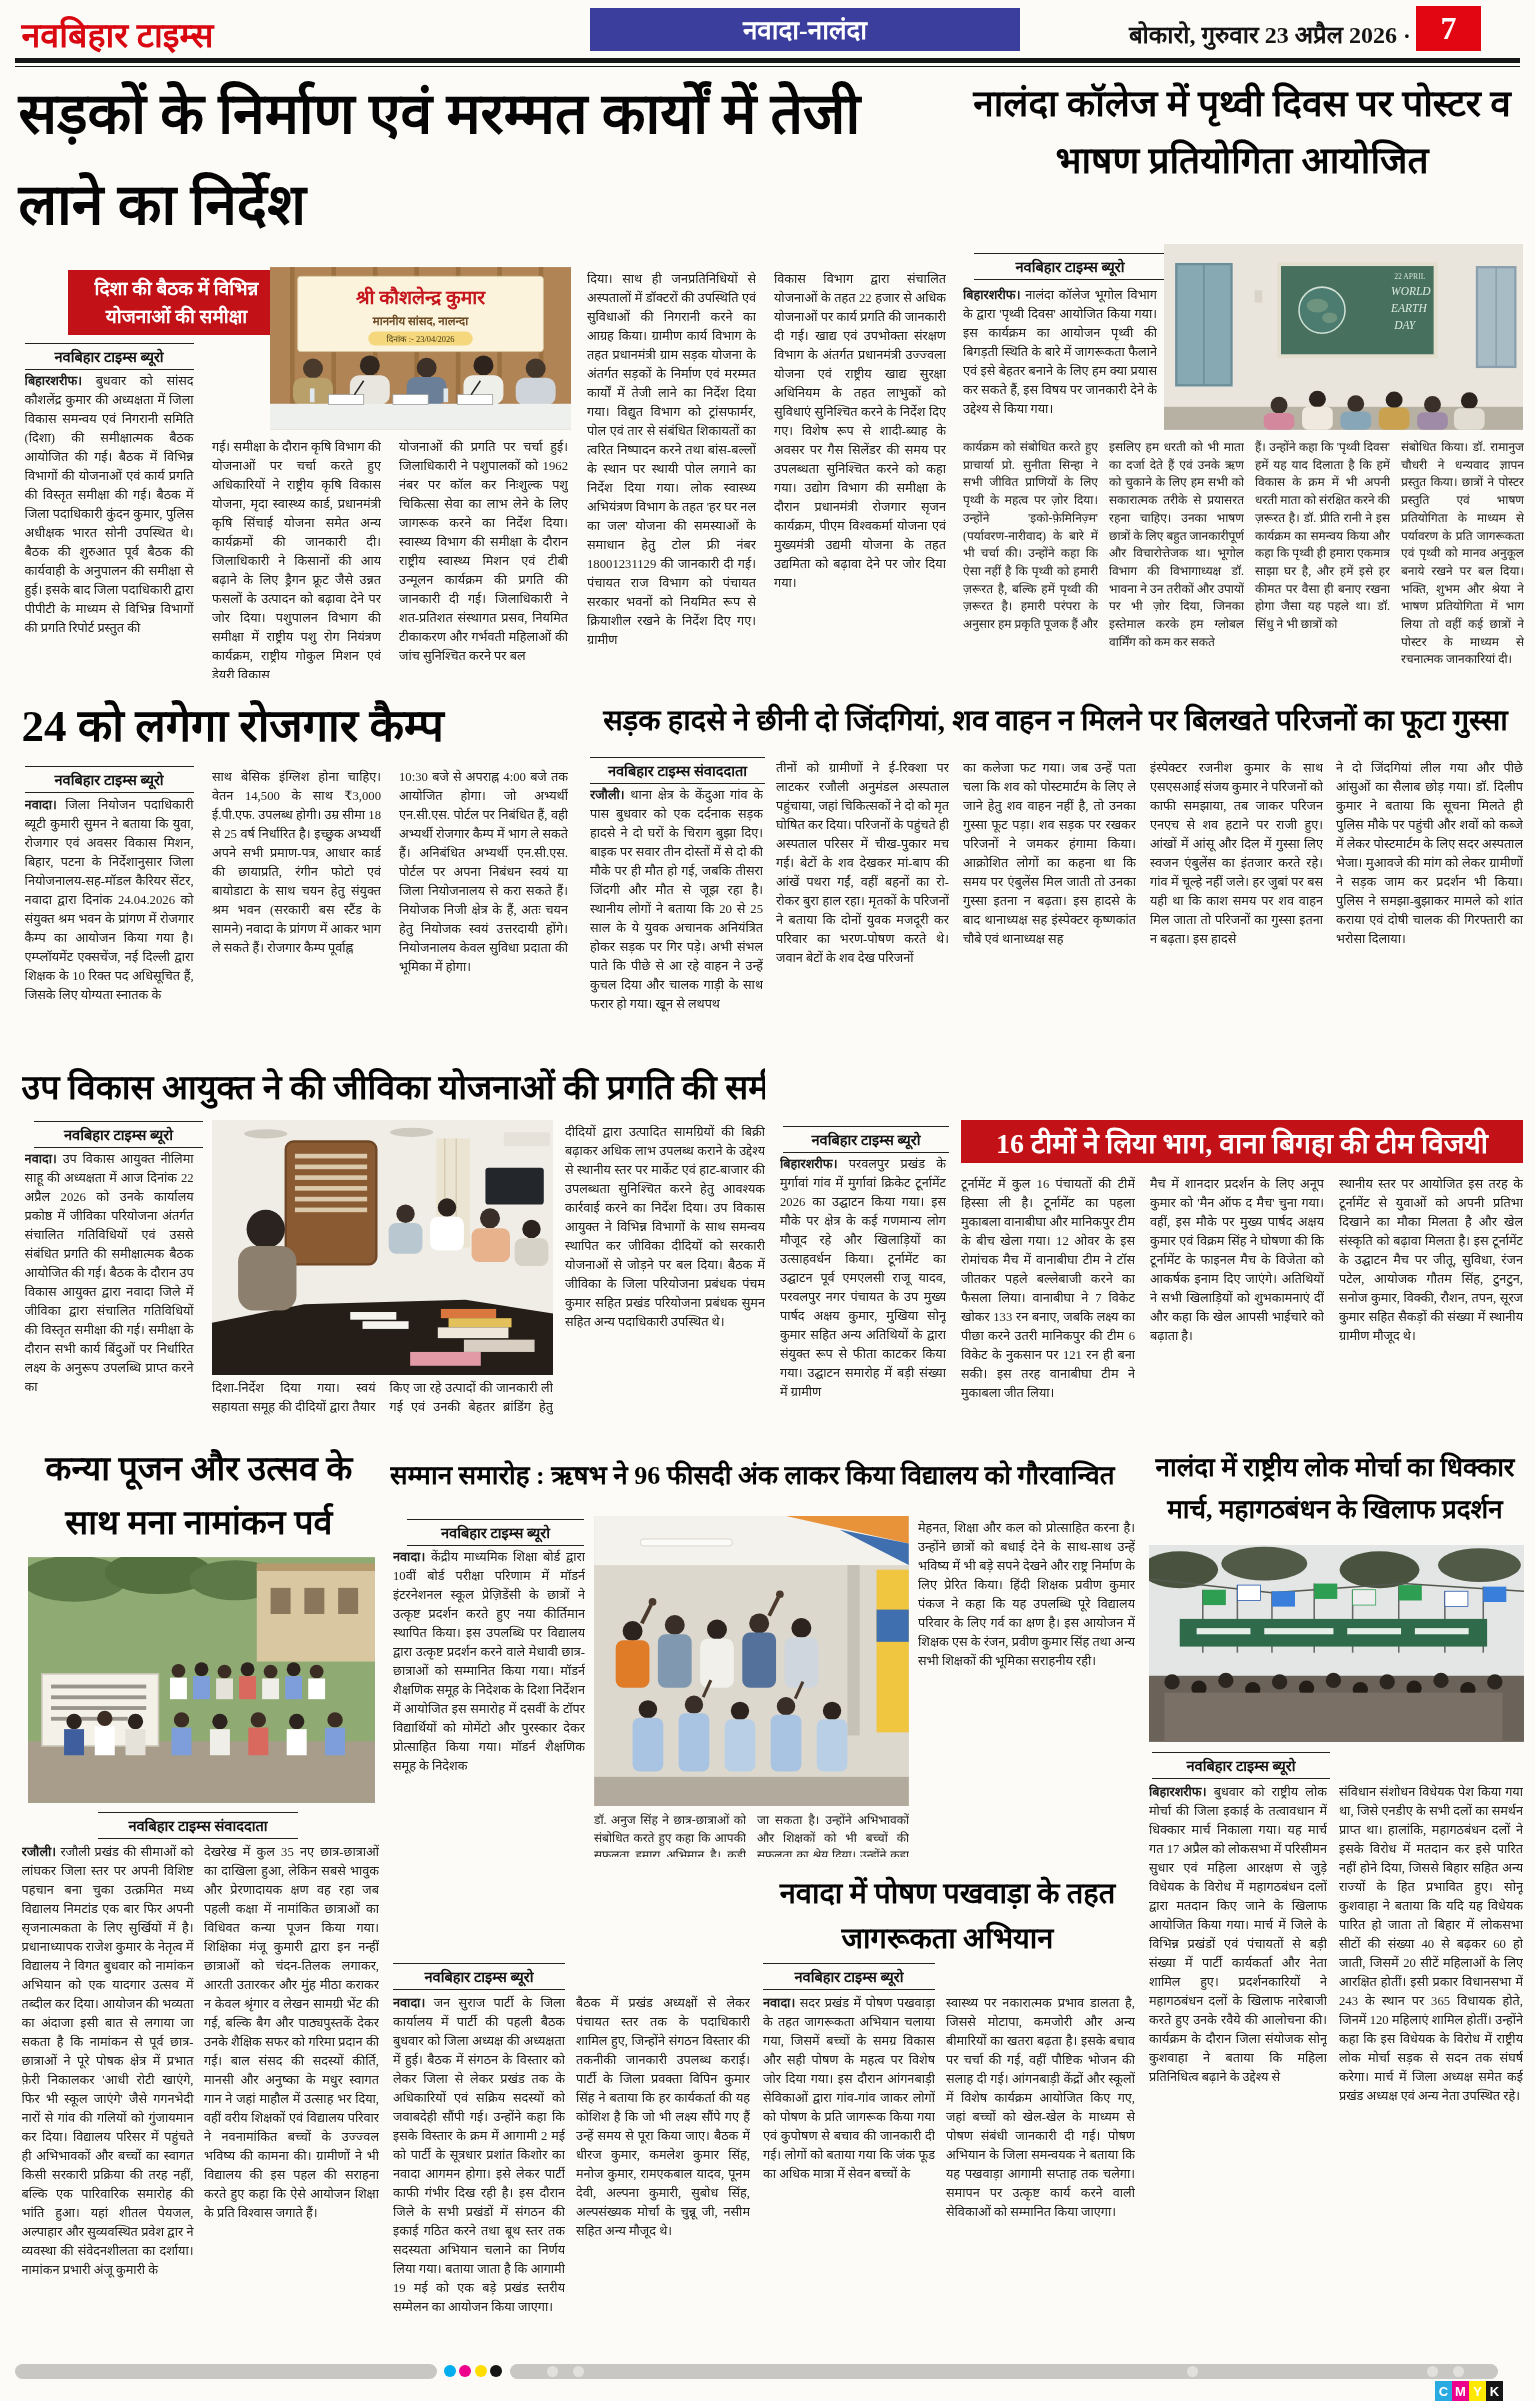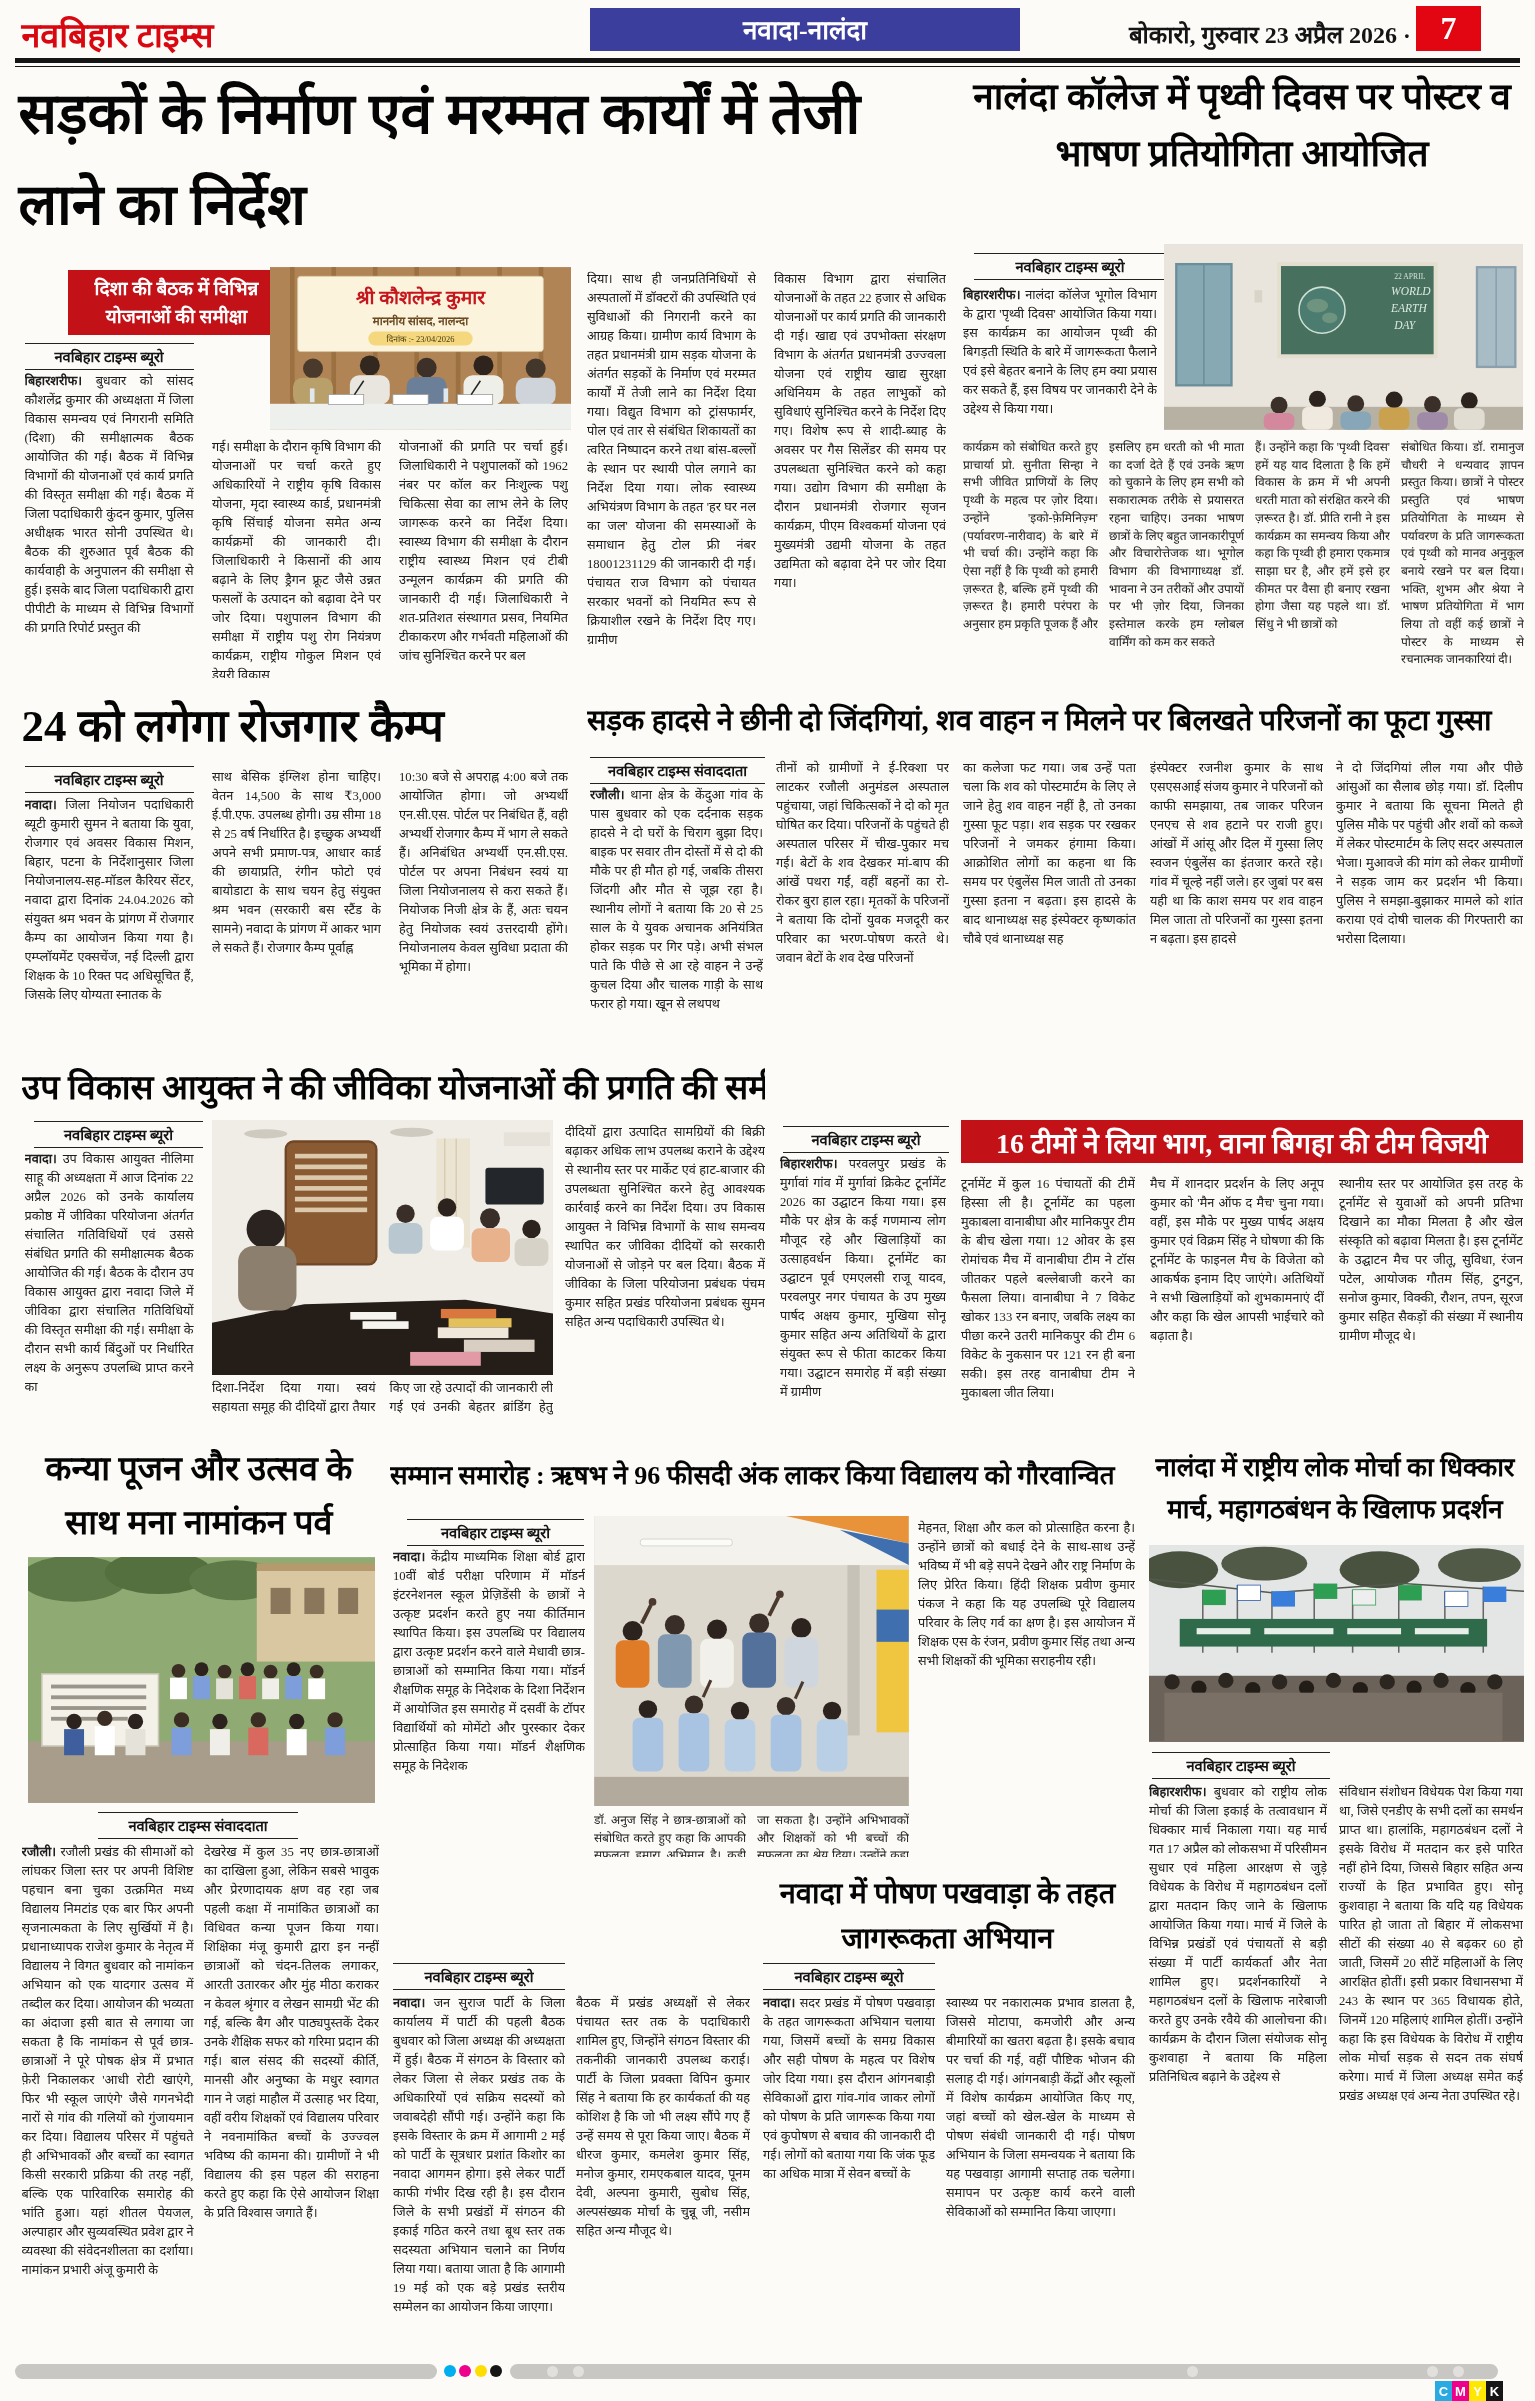--- a/index.html
+++ b/index.html
@@ -80,21 +80,21 @@
     </g>
   </svg>
 
   <div class="abs byline" style="left:24.6px;top:343px;width:169px;">नवबिहार टाइम्स ब्यूरो</div>
   <div class="abs bt" style="left:24.6px;top:372px;width:169px;height:306px;"><span class="dl">बिहारशरीफ।</span> <span>बुधवार को सांसद कौशलेंद्र कुमार की अध्यक्षता में जिला विकास समन्वय एवं निगरानी समिति (दिशा) की समीक्षात्मक बैठक आयोजित की गई। बैठक में विभिन्न विभागों की योजनाओं एवं कार्य प्रगति की विस्तृत समीक्षा की गई। बैठक में जिला पदाधिकारी कुंदन कुमार, पुलिस अधीक्षक भारत सोनी उपस्थित थे। बैठक की शुरुआत पूर्व बैठक की कार्यवाही के अनुपालन की समीक्षा से हुई। इसके बाद जिला पदाधिकारी द्वारा पीपीटी के माध्यम से विभिन्न विभागों की प्रगति रिपोर्ट प्रस्तुत की</span></div>
   <div class="abs bt" style="left:212px;top:438px;width:169px;height:240px;">गई। समीक्षा के दौरान कृषि विभाग की योजनाओं पर चर्चा करते हुए अधिकारियों ने राष्ट्रीय कृषि विकास योजना, मृदा स्वास्थ्य कार्ड, प्रधानमंत्री कृषि सिंचाई योजना समेत अन्य कार्यक्रमों की जानकारी दी। जिलाधिकारी ने किसानों की आय बढ़ाने के लिए ड्रैगन फ्रूट जैसे उन्नत फसलों के उत्पादन को बढ़ावा देने पर जोर दिया। पशुपालन विभाग की समीक्षा में राष्ट्रीय पशु रोग नियंत्रण कार्यक्रम, राष्ट्रीय गोकुल मिशन एवं डेयरी विकास</div>
   <div class="abs bt" style="left:399px;top:438px;width:169px;height:240px;">योजनाओं की प्रगति पर चर्चा हुई। जिलाधिकारी ने पशुपालकों को 1962 नंबर पर कॉल कर निःशुल्क पशु चिकित्सा सेवा का लाभ लेने के लिए जागरूक करने का निर्देश दिया। स्वास्थ्य विभाग की समीक्षा के दौरान राष्ट्रीय स्वास्थ्य मिशन एवं टीबी उन्मूलन कार्यक्रम की प्रगति की जानकारी दी गई। जिलाधिकारी ने शत-प्रतिशत संस्थागत प्रसव, नियमित टीकाकरण और गर्भवती महिलाओं की जांच सुनिश्चित करने पर बल</div>
   <div class="abs bt" style="left:587px;top:270px;width:169px;height:407px;">दिया। साथ ही जनप्रतिनिधियों से अस्पतालों में डॉक्टरों की उपस्थिति एवं सुविधाओं की निगरानी करने का आग्रह किया। ग्रामीण कार्य विभाग के तहत प्रधानमंत्री ग्राम सड़क योजना के अंतर्गत सड़कों के निर्माण एवं मरम्मत कार्यों में तेजी लाने का निर्देश दिया गया। विद्युत विभाग को ट्रांसफार्मर, पोल एवं तार से संबंधित शिकायतों का त्वरित निष्पादन करने तथा बांस-बल्लों के स्थान पर स्थायी पोल लगाने का निर्देश दिया गया। लोक स्वास्थ्य अभियंत्रण विभाग के तहत 'हर घर नल का जल' योजना की समस्याओं के समाधान हेतु टोल फ्री नंबर 18001231129 की जानकारी दी गई। पंचायत राज विभाग को पंचायत सरकार भवनों को नियमित रूप से क्रियाशील रखने के निर्देश दिए गए। ग्रामीण</div>
   <div class="abs bt" style="left:774px;top:270px;width:172px;height:407px;">विकास विभाग द्वारा संचालित योजनाओं के तहत 22 हजार से अधिक योजनाओं पर कार्य प्रगति की जानकारी दी गई। खाद्य एवं उपभोक्ता संरक्षण विभाग के अंतर्गत प्रधानमंत्री उज्ज्वला योजना एवं राष्ट्रीय खाद्य सुरक्षा अधिनियम के तहत लाभुकों को सुविधाएं सुनिश्चित करने के निर्देश दिए गए। विशेष रूप से शादी-ब्याह के अवसर पर गैस सिलेंडर की समय पर उपलब्धता सुनिश्चित करने को कहा गया। उद्योग विभाग की समीक्षा के दौरान प्रधानमंत्री रोजगार सृजन कार्यक्रम, पीएम विश्वकर्मा योजना एवं मुख्यमंत्री उद्यमी योजना के तहत उद्यमिता को बढ़ावा देने पर जोर दिया गया।</div>
 
-  <div class="abs hl ctr" style="left:960px;top:68px;width:564px;font-size:37px;line-height:1.55;">नालंदा कॉलेज में पृथ्वी दिवस पर पोस्टर व भाषण प्रतियोगिता आयोजित</div>
+  <div class="abs hl ctr" style="left:960px;top:75px;width:564px;font-size:37px;line-height:1.55;">नालंदा कॉलेज में पृथ्वी दिवस पर पोस्टर व भाषण प्रतियोगिता आयोजित</div>
   <div class="abs byline" style="left:974px;top:253px;width:192px;">नवबिहार टाइम्स ब्यूरो</div>
   <div class="abs bt" style="left:963px;top:286px;width:194px;height:146px;"><span class="dl">बिहारशरीफ।</span> <span>नालंदा कॉलेज भूगोल विभाग के द्वारा 'पृथ्वी दिवस' आयोजित किया गया। इस कार्यक्रम का आयोजन पृथ्वी की बिगड़ती स्थिति के बारे में जागरूकता फैलाने एवं इसे बेहतर बनाने के लिए हम क्या प्रयास कर सकते हैं, इस विषय पर जानकारी देने के उद्देश्य से किया गया।</span></div>
 
   <svg class="abs photo" style="left:1164px;top:244px;" width="359" height="186" viewBox="0 0 468 242">
     <g>
       <rect width="468" height="242" fill="#e9e5dc"></rect>
       <rect y="212" width="468" height="30" fill="#b7b1a4"></rect>
       <rect x="16" y="26" width="72" height="158" fill="#86a9b4" stroke="#6a8e9a" stroke-width="3"></rect>
       <line x1="52" y1="26" x2="52" y2="184" stroke="#6a8e9a" stroke-width="2"></line>
       <rect x="150" y="26" width="204" height="120" fill="#47705f" stroke="#e4decf" stroke-width="5"></rect>
@@ -127,21 +127,21 @@
   <div class="abs bt sm" style="left:1109px;top:439px;width:135px;height:258px;">इसलिए हम धरती को भी माता का दर्जा देते हैं एवं उनके ऋण को चुकाने के लिए हम सभी को सकारात्मक तरीके से प्रयासरत रहना चाहिए। उनका भाषण छात्रों के लिए बहुत जानकारीपूर्ण और विचारोत्तेजक था। भूगोल विभाग की विभागाध्यक्ष डॉ. भावना ने उन तरीकों और उपायों पर भी ज़ोर दिया, जिनका इस्तेमाल करके हम ग्लोबल वार्मिंग को कम कर सकते</div>
   <div class="abs bt sm" style="left:1255px;top:439px;width:135px;height:258px;">हैं। उन्होंने कहा कि 'पृथ्वी दिवस' हमें यह याद दिलाता है कि हमें विकास के क्रम में भी अपनी धरती माता को संरक्षित करने की ज़रूरत है। डॉ. प्रीति रानी ने इस कार्यक्रम का समन्वय किया और कहा कि पृथ्वी ही हमारा एकमात्र साझा घर है, और हमें इसे हर कीमत पर वैसा ही बनाए रखना होगा जैसा यह पहले था। डॉ. सिंधु ने भी छात्रों को</div>
   <div class="abs bt sm" style="left:1401px;top:439px;width:123px;height:258px;">संबोधित किया। डॉ. रामानुज चौधरी ने धन्यवाद ज्ञापन प्रस्तुत किया। छात्रों ने पोस्टर प्रस्तुति एवं भाषण प्रतियोगिता के माध्यम से पर्यावरण के प्रति जागरूकता एवं पृथ्वी को मानव अनुकूल बनाये रखने पर बल दिया। भक्ति, शुभम और श्रेया ने भाषण प्रतियोगिता में भाग लिया तो वहीं कई छात्रों ने पोस्टर के माध्यम से रचनात्मक जानकारियां दी।</div>
 
   <div class="abs hl nw" style="left:21.5px;top:693px;width:550px;font-size:45px;">24 को लगेगा रोजगार कैम्प</div>
   <div class="abs byline" style="left:24.6px;top:766px;width:169px;">नवबिहार टाइम्स ब्यूरो</div>
   <div class="abs bt" style="left:24.6px;top:796px;width:169px;height:229px;"><span class="dl">नवादा।</span> <span>जिला नियोजन पदाधिकारी ब्यूटी कुमारी सुमन ने बताया कि युवा, रोजगार एवं अवसर विकास मिशन, बिहार, पटना के निर्देशानुसार जिला नियोजनालय-सह-मॉडल कैरियर सेंटर, नवादा द्वारा दिनांक 24.04.2026 को संयुक्त श्रम भवन के प्रांगण में रोजगार कैम्प का आयोजन किया गया है। एम्प्लॉयमेंट एक्सचेंज, नई दिल्ली द्वारा शिक्षक के 10 रिक्त पद अधिसूचित हैं, जिसके लिए योग्यता स्नातक के</span></div>
   <div class="abs bt" style="left:212px;top:768px;width:169px;height:257px;">साथ बेसिक इंग्लिश होना चाहिए। वेतन 14,500 के साथ ₹3,000 ई.पी.एफ. उपलब्ध होगी। उम्र सीमा 18 से 25 वर्ष निर्धारित है। इच्छुक अभ्यर्थी अपने सभी प्रमाण-पत्र, आधार कार्ड की छायाप्रति, रंगीन फोटो एवं बायोडाटा के साथ चयन हेतु संयुक्त श्रम भवन (सरकारी बस स्टैंड के सामने) नवादा के प्रांगण में आकर भाग ले सकते हैं। रोजगार कैम्प पूर्वाह्न</div>
   <div class="abs bt" style="left:399px;top:768px;width:169px;height:257px;">10:30 बजे से अपराह्न 4:00 बजे तक आयोजित होगा। जो अभ्यर्थी एन.सी.एस. पोर्टल पर निबंधित हैं, वही अभ्यर्थी रोजगार कैम्प में भाग ले सकते हैं। अनिबंधित अभ्यर्थी एन.सी.एस. पोर्टल पर अपना निबंधन स्वयं या जिला नियोजनालय से करा सकते हैं। नियोजक निजी क्षेत्र के हैं, अतः चयन हेतु नियोजक स्वयं उत्तरदायी होंगे। नियोजनालय केवल सुविधा प्रदाता की भूमिका में होगा।</div>
 
-  <div class="abs hl nw" style="left:587px;top:699px;width:937px;font-size:29px;">सड़क हादसे ने छीनी दो जिंदगियां, शव वाहन न मिलने पर बिलखते परिजनों का फूटा गुस्सा</div>
+  <div class="abs hl nw" style="left:587px;top:699px;width:937px;font-size:29px;text-align:center;">सड़क हादसे ने छीनी दो जिंदगियां, शव वाहन न मिलने पर बिलखते परिजनों का फूटा गुस्सा</div>
   <div class="abs byline" style="left:590px;top:757px;width:175px;">नवबिहार टाइम्स संवाददाता</div>
   <div class="abs bt" style="left:590px;top:786px;width:173px;height:241px;"><span class="dl">रजौली।</span> <span>थाना क्षेत्र के केंदुआ गांव के पास बुधवार को एक दर्दनाक सड़क हादसे ने दो घरों के चिराग बुझा दिए। बाइक पर सवार तीन दोस्तों में से दो की मौके पर ही मौत हो गई, जबकि तीसरा जिंदगी और मौत से जूझ रहा है। स्थानीय लोगों ने बताया कि 20 से 25 साल के ये युवक अचानक अनियंत्रित होकर सड़क पर गिर पड़े। अभी संभल पाते कि पीछे से आ रहे वाहन ने उन्हें कुचल दिया और चालक गाड़ी के साथ फरार हो गया। खून से लथपथ</span></div>
   <div class="abs bt" style="left:776px;top:759px;width:173px;height:269px;">तीनों को ग्रामीणों ने ई-रिक्शा पर लाटकर रजौली अनुमंडल अस्पताल पहुंचाया, जहां चिकित्सकों ने दो को मृत घोषित कर दिया। परिजनों के पहुंचते ही अस्पताल परिसर में चीख-पुकार मच गई। बेटों के शव देखकर मां-बाप की आंखें पथरा गईं, वहीं बहनों का रो-रोकर बुरा हाल रहा। मृतकों के परिजनों ने बताया कि दोनों युवक मजदूरी कर परिवार का भरण-पोषण करते थे। जवान बेटों के शव देख परिजनों</div>
   <div class="abs bt" style="left:963px;top:759px;width:173px;height:269px;">का कलेजा फट गया। जब उन्हें पता चला कि शव को पोस्टमार्टम के लिए ले जाने हेतु शव वाहन नहीं है, तो उनका गुस्सा फूट पड़ा। शव सड़क पर रखकर परिजनों ने जमकर हंगामा किया। आक्रोशित लोगों का कहना था कि समय पर एंबुलेंस मिल जाती तो उनका गुस्सा इतना न बढ़ता। इस हादसे के बाद थानाध्यक्ष सह इंस्पेक्टर कृष्णकांत चौबे एवं थानाध्यक्ष सह</div>
   <div class="abs bt" style="left:1150px;top:759px;width:173px;height:269px;">इंस्पेक्टर रजनीश कुमार के साथ एसएसआई संजय कुमार ने परिजनों को काफी समझाया, तब जाकर परिजन एनएच से शव हटाने पर राजी हुए। आंखों में आंसू और दिल में गुस्सा लिए स्वजन एंबुलेंस का इंतजार करते रहे। गांव में चूल्हे नहीं जले। हर जुबां पर बस यही था कि काश समय पर शव वाहन मिल जाता तो परिजनों का गुस्सा इतना न बढ़ता। इस हादसे</div>
   <div class="abs bt" style="left:1336px;top:759px;width:187px;height:269px;">ने दो जिंदगियां लील गया और पीछे आंसुओं का सैलाब छोड़ गया। डॉ. दिलीप कुमार ने बताया कि सूचना मिलते ही पुलिस मौके पर पहुंची और शवों को कब्जे में लेकर पोस्टमार्टम के लिए सदर अस्पताल भेजा। मुआवजे की मांग को लेकर ग्रामीणों ने सड़क जाम कर प्रदर्शन भी किया। पुलिस ने समझा-बुझाकर मामले को शांत कराया एवं दोषी चालक की गिरफ्तारी का भरोसा दिलाया।</div>
 
   <div class="abs hl nw ctr" style="left:21.5px;top:1063px;width:743px;font-size:34px;">उप विकास आयुक्त ने की जीविका योजनाओं की प्रगति की समीक्षा</div>
   <div class="abs byline" style="left:34px;top:1121px;width:169px;">नवबिहार टाइम्स ब्यूरो</div>
   <div class="abs bt" style="left:24.6px;top:1150px;width:169px;height:269px;"><span class="dl">नवादा।</span> <span>उप विकास आयुक्त नीलिमा साहू की अध्यक्षता में आज दिनांक 22 अप्रैल 2026 को उनके कार्यालय प्रकोष्ठ में जीविका परियोजना अंतर्गत संचालित गतिविधियों एवं उससे संबंधित प्रगति की समीक्षात्मक बैठक आयोजित की गई। बैठक के दौरान उप विकास आयुक्त द्वारा नवादा जिले में जीविका द्वारा संचालित गतिविधियों की विस्तृत समीक्षा की गई। समीक्षा के दौरान सभी कार्य बिंदुओं पर निर्धारित लक्ष्य के अनुरूप उपलब्धि प्राप्त करने का</span></div>

